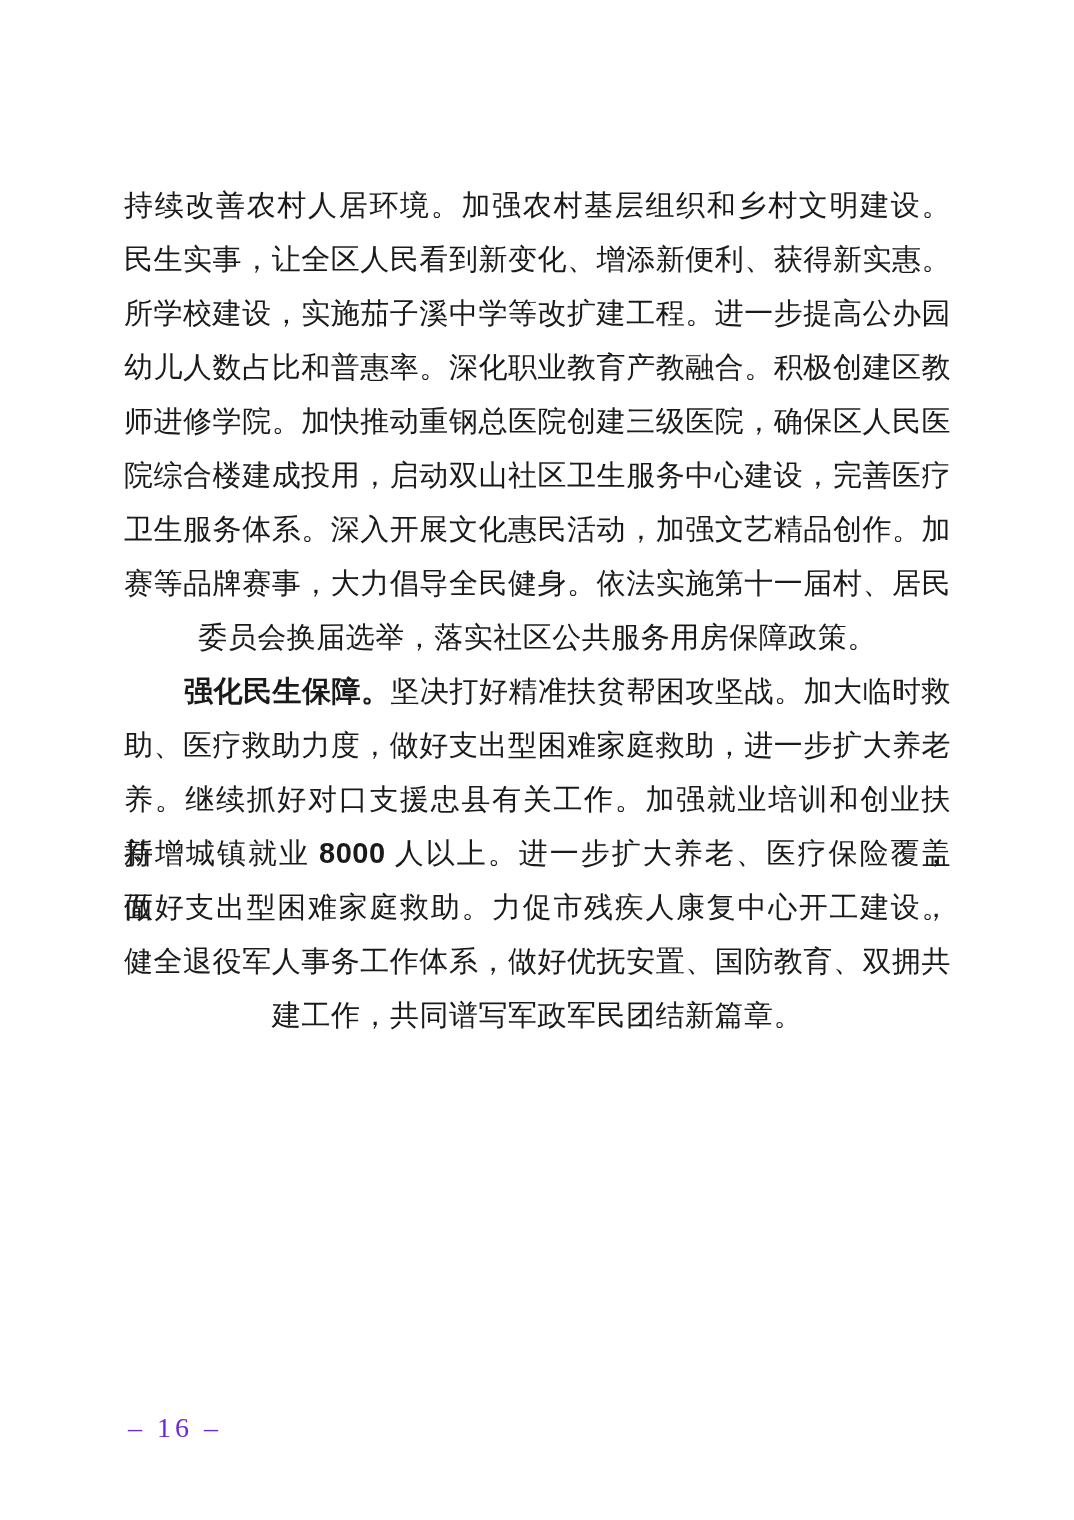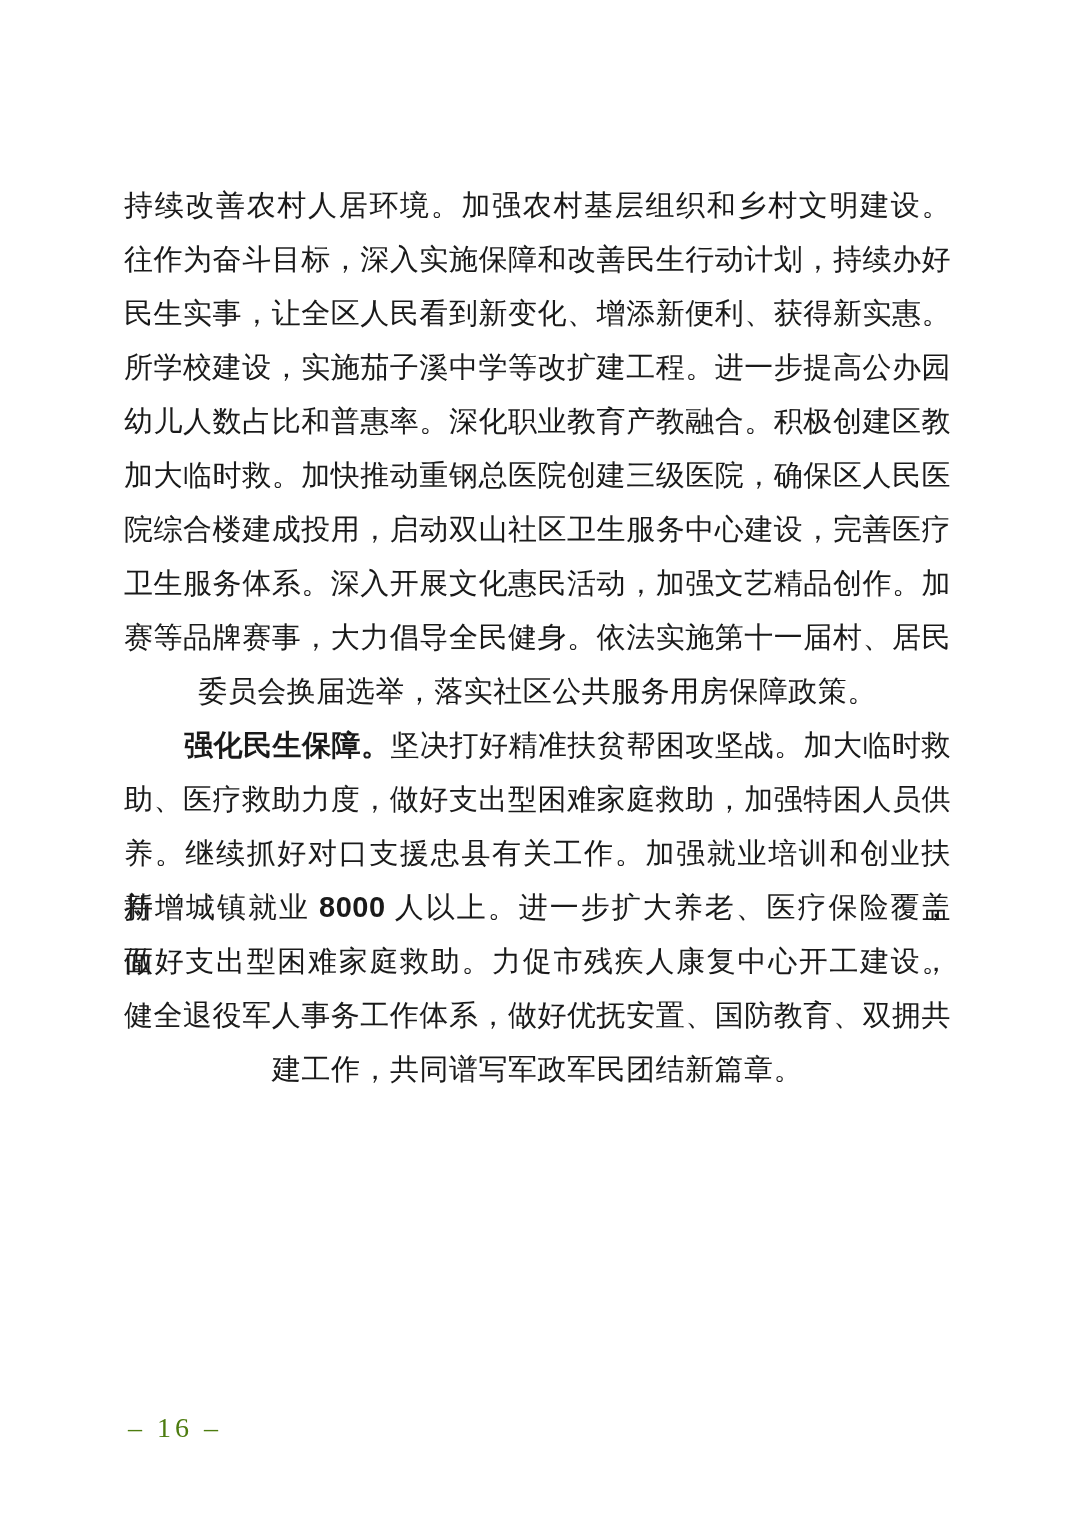--- a/index.html
+++ b/index.html
@@ -58,40 +58,39 @@
     font-weight: 700;
   }
   .footer {
     position: absolute;
     left: 128px;
     top: 1408px;
     height: 40px;
     line-height: 40px;
     font-size: 28px;
     letter-spacing: 4px;
-    color: #4d7c0f;
+    color: #6d28d9;
   }
 </style>
 </head>
 <body style="background: rgb(255, 255, 255); color: rgb(26, 26, 26);">
 
 <div class="page">
   <main class="text-block">
       <div class="line justify"><span class="run-body">持续改善农村人居环境。加强农村基层组织和乡村文明建设。</span></div>
-      <div class="line justify"><span class="run-body">往作为奋斗目标，深入实施保障和改善民生行动计划，持续办好</span></div>
       <div class="line justify"><span class="run-body">民生实事，让全区人民看到新变化、增添新便利、获得新实惠。</span></div>
       <div class="line justify"><span class="run-body">所学校建设，实施茄子溪中学等改扩建工程。进一步提高公办园</span></div>
       <div class="line justify"><span class="run-body">幼儿人数占比和普惠率。深化职业教育产教融合。积极创建区教</span></div>
-      <div class="line justify"><span class="run-body">加大临时救。加快推动重钢总医院创建三级医院，确保区人民医</span></div>
+      <div class="line justify"><span class="run-body">师进修学院。加快推动重钢总医院创建三级医院，确保区人民医</span></div>
       <div class="line justify"><span class="run-body">院综合楼建成投用，启动双山社区卫生服务中心建设，完善医疗</span></div>
       <div class="line justify"><span class="run-body">卫生服务体系。深入开展文化惠民活动，加强文艺精品创作。加</span></div>
       <div class="line justify"><span class="run-body">赛等品牌赛事，大力倡导全民健身。依法实施第十一届村、居民</span></div>
       <div class="line left"><span class="run-body">委员会换届选举，落实社区公共服务用房保障政策。</span></div>
       <div class="line justify indent"><span class="run-heading">强化民生保障。</span><span class="run-body">坚决打好精准扶贫帮困攻坚战。加大临时救</span></div>
-      <div class="line justify"><span class="run-body">助、医疗救助力度，做好支出型困难家庭救助，加强特困人员供</span></div>
+      <div class="line justify"><span class="run-body">助、医疗救助力度，做好支出型困难家庭救助，进一步扩大养老</span></div>
       <div class="line justify"><span class="run-body">养。继续抓好对口支援忠县有关工作。加强就业培训和创业扶持，</span></div>
       <div class="line justify"><span class="run-body">新增城镇就业 </span><span class="run-figure">8000</span><span class="run-body"> 人以上。进一步扩大养老、医疗保险覆盖面，</span></div>
       <div class="line justify"><span class="run-body">做好支出型困难家庭救助。力促市残疾人康复中心开工建设。</span></div>
       <div class="line justify"><span class="run-body">健全退役军人事务工作体系，做好优抚安置、国防教育、双拥共</span></div>
       <div class="line left"><span class="run-body">建工作，共同谱写军政军民团结新篇章。</span></div>
     </main>
   <div class="footer">
     <span>– 16 –</span>
   </div>
 </div>

